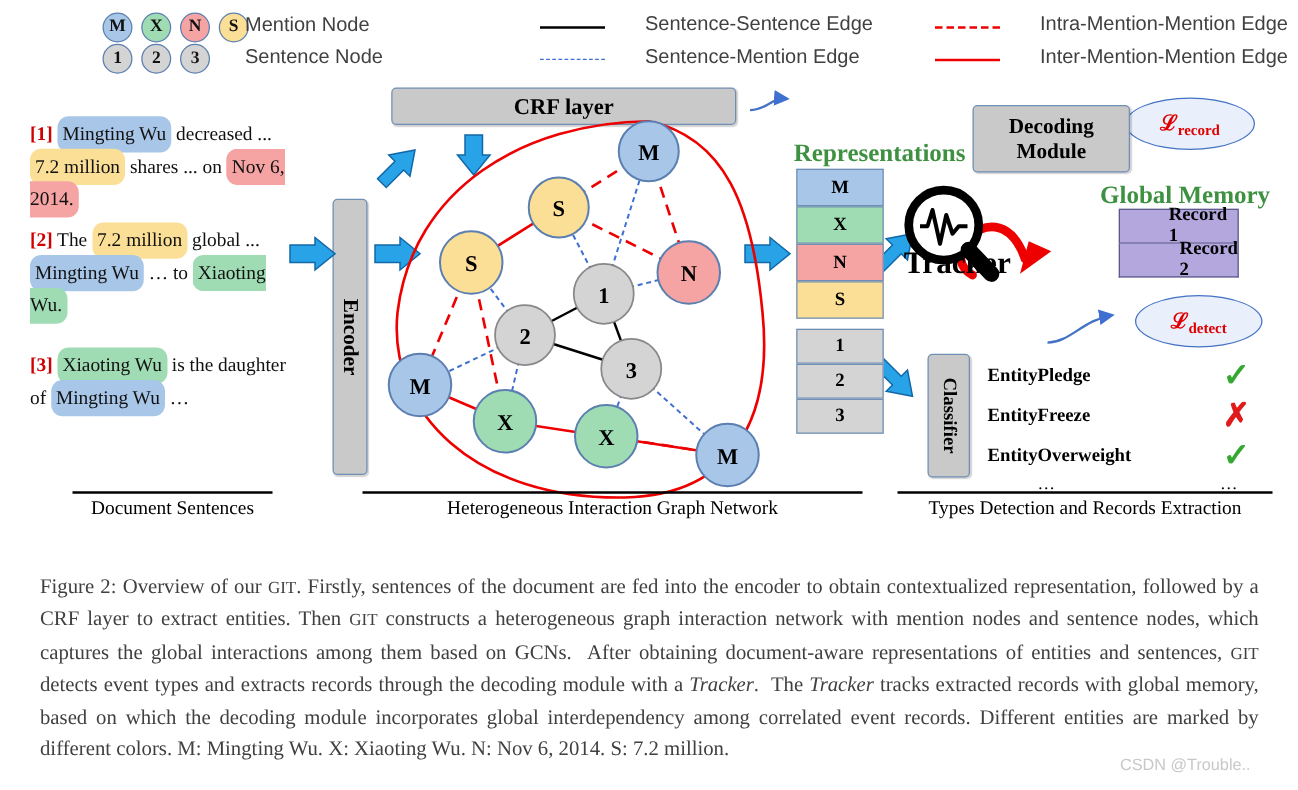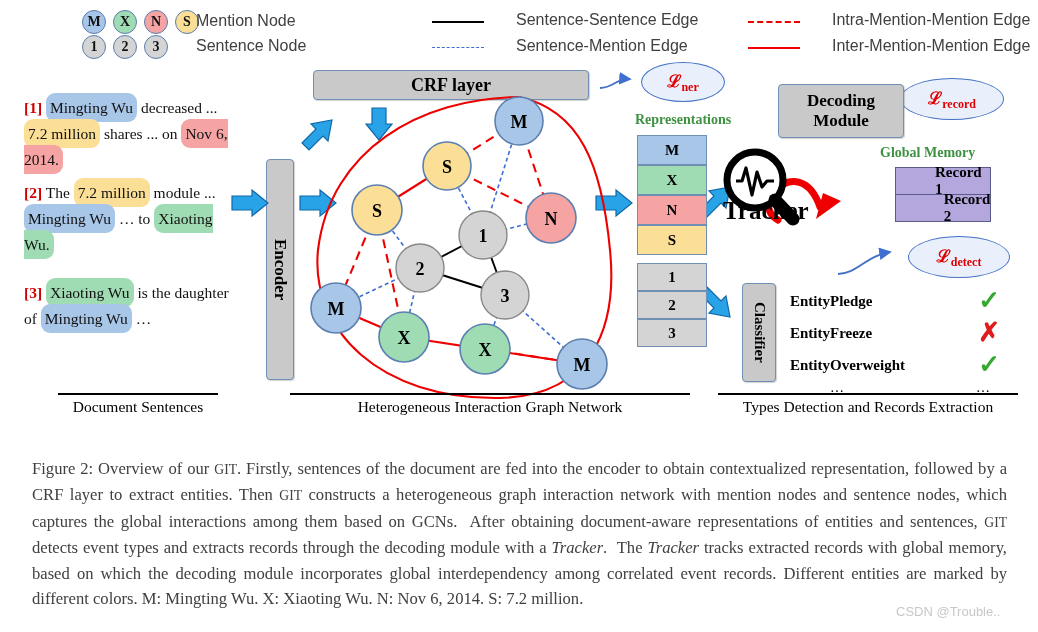--- a/index.html
+++ b/index.html
@@ -36,21 +36,21 @@
   .vert{writing-mode:vertical-rl;text-orientation:mixed;}
 
   .repcell{border:1.2px solid #6f8fb5;display:flex;align-items:center;justify-content:center;
            font-family:"Liberation Serif",serif;font-weight:bold;font-size:15px;}
 
   .ellipse{border:1.6px solid #4472c4;background:#eaf0fb;border-radius:50%;
            display:flex;align-items:center;justify-content:center;}
   .loss{font-family:"Liberation Serif",serif;font-weight:bold;font-size:17px;color:#e00000;white-space:nowrap;}
   .loss sub{font-size:12px;}
 
-  .green-lbl{color:#3f9142;font-family:"Liberation Serif",serif;font-weight:bold;font-size:14px;white-space:nowrap;}
+  .green-lbl{color:#3f9142;font-family:"Liberation Serif",serif;font-weight:bold;font-size:20px;white-space:nowrap;}
 
   .recordbox{background:#b3a7dd;border:1.2px solid #5b5b8a;display:flex;align-items:center;justify-content:center;
              font-family:"Liberation Serif",serif;font-weight:bold;font-size:15px;color:#000;}
 
   .etype{font-family:"Liberation Serif",serif;font-weight:bold;font-size:15px;white-space:nowrap;}
   .mark-ok{color:#36a832;font-size:26px;font-weight:bold;line-height:1;}
   .mark-no{color:#e01b1b;font-size:26px;font-weight:bold;line-height:1;}
 
   .sec-rule{height:2px;background:#000;}
   .sec-lbl{font-family:"Liberation Serif",serif;font-size:15.5px;white-space:nowrap;text-align:center;}
@@ -101,21 +101,21 @@
     <div class="abs line-sample solidred" style="left:748px;top:47px;"></div>
     <div class="abs lg-txt" style="left:832px;top:37px;">Inter-Mention-Mention Edge</div>
   </div>
 
   <div class="abs sent" style="left:24px;top:95px;width:215px;">
     <span class="idx">[1]</span>
     <span class="hl hl-m">Mingting Wu</span><span> decreased ... </span><span class="hl hl-s">7.2 million</span><span> shares ... on </span><span class="hl hl-n">Nov 6, 2014.</span>
   </div>
 
   <div class="abs sent" style="left:24px;top:180px;width:215px;">
-    <span class="idx">[2]</span><span> The </span><span class="hl hl-s">7.2 million</span><span> module ... </span><span class="hl hl-m">Mingting Wu</span><span> … to </span><span class="hl hl-x">Xiaoting Wu.</span>
+    <span class="idx">[2]</span><span> The </span><span class="hl hl-s">7.2 million</span><span> global ... </span><span class="hl hl-m">Mingting Wu</span><span> … to </span><span class="hl hl-x">Xiaoting Wu.</span>
   </div>
 
   <div class="abs sent" style="left:24px;top:280px;width:215px;">
     <span class="idx">[3]</span>
     <span class="hl hl-x">Xiaoting Wu</span><span> is the daughter of </span><span class="hl hl-m">Mingting Wu</span><span> …</span>
   </div>
 
   <div class="abs greybox vert" style="left:266px;top:159px;width:26px;height:219px;font-size:17px;">Encoder</div>
 
   <div class="abs greybox" style="left:313px;top:70px;width:274px;height:28px;font-size:18px;">CRF layer</div>
@@ -239,23 +239,20 @@
 
     <g>
       <circle cx="755" cy="180" r="28" fill="#fff" stroke="#000" stroke-width="7"></circle>
       <line x1="775" y1="200" x2="793" y2="219" stroke="#000" stroke-width="13" stroke-linecap="round"></line>
       <polyline points="736,181 742,181 746,168 752,195 757,172 762,187 767,181 774,181" fill="none" stroke="#000" stroke-width="3.2" stroke-linejoin="round"></polyline>
     </g>
   </svg>
 
   <div class="abs tracker-label" style="left:723px;top:197px;">Tracker</div>
 
-  <div class="abs ellipse" style="left:641px;top:62px;width:82px;height:38px;">
-    <span class="loss"><i style="font-style:normal;">ℒ</i><sub>ner</sub></span>
-  </div>
   <div class="abs ellipse" style="left:900px;top:78px;width:102px;height:40px;">
     <span class="loss"><i style="font-style:normal;">ℒ</i><sub>record</sub></span>
   </div>
   <div class="abs ellipse" style="left:908px;top:236px;width:100px;height:40px;">
     <span class="loss"><i style="font-style:normal;">ℒ</i><sub>detect</sub></span>
   </div>
 
   <div class="abs green-lbl" style="left:635px;top:112px;">Representations</div>
 
   <div class="abs" style="left:637px;top:135px;width:70px;">

